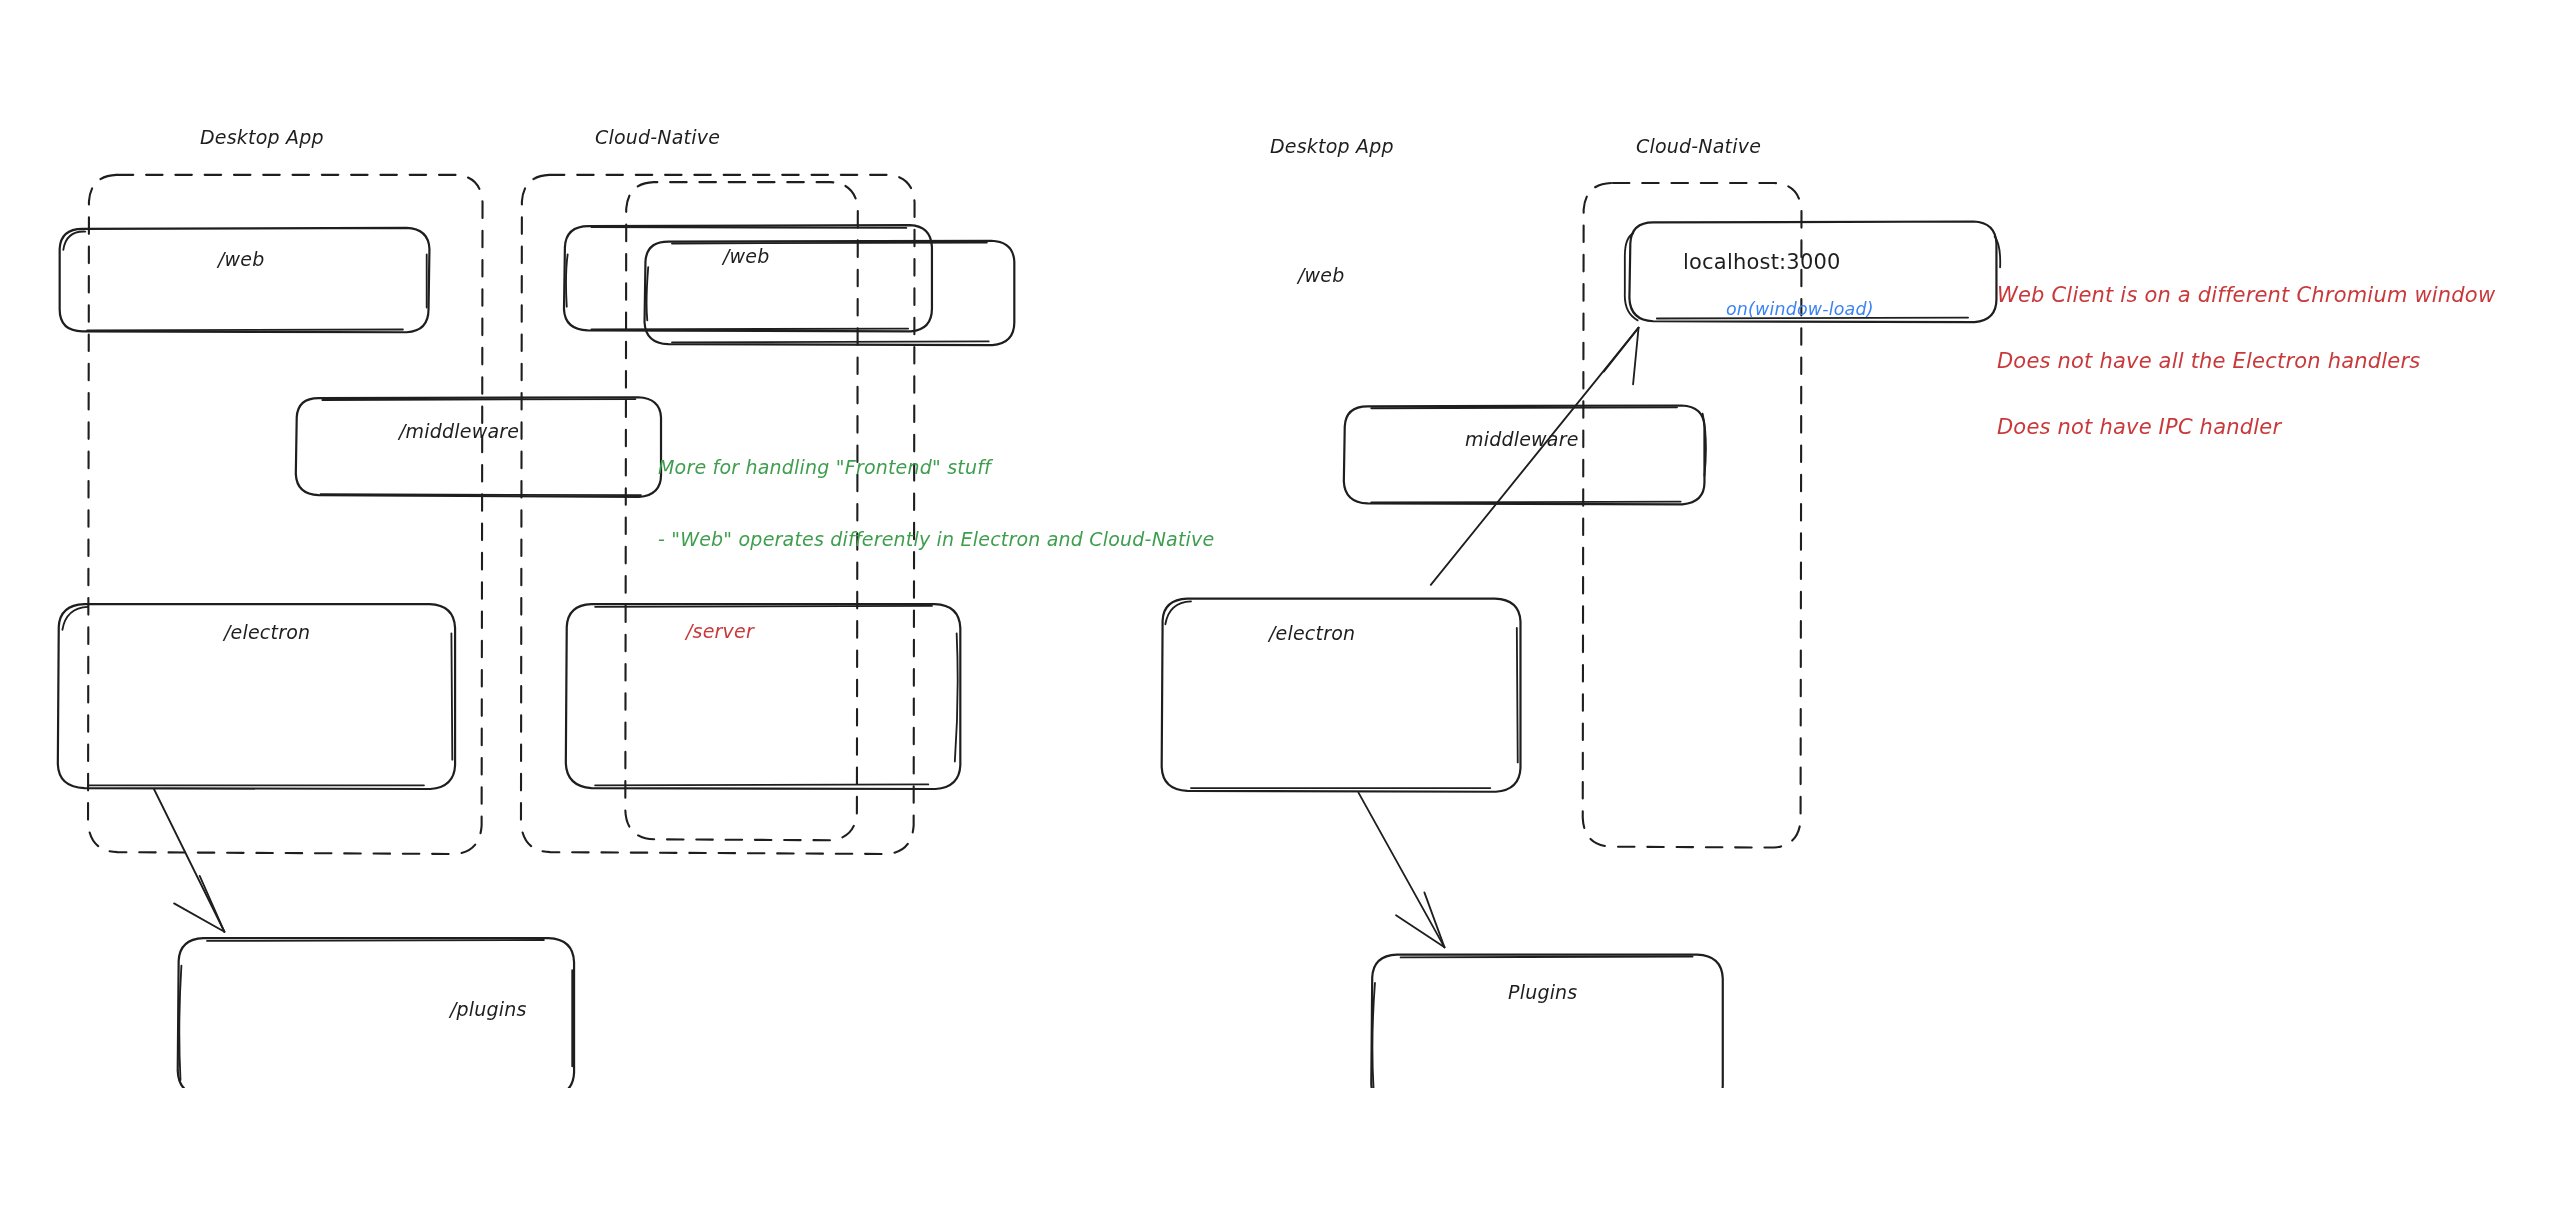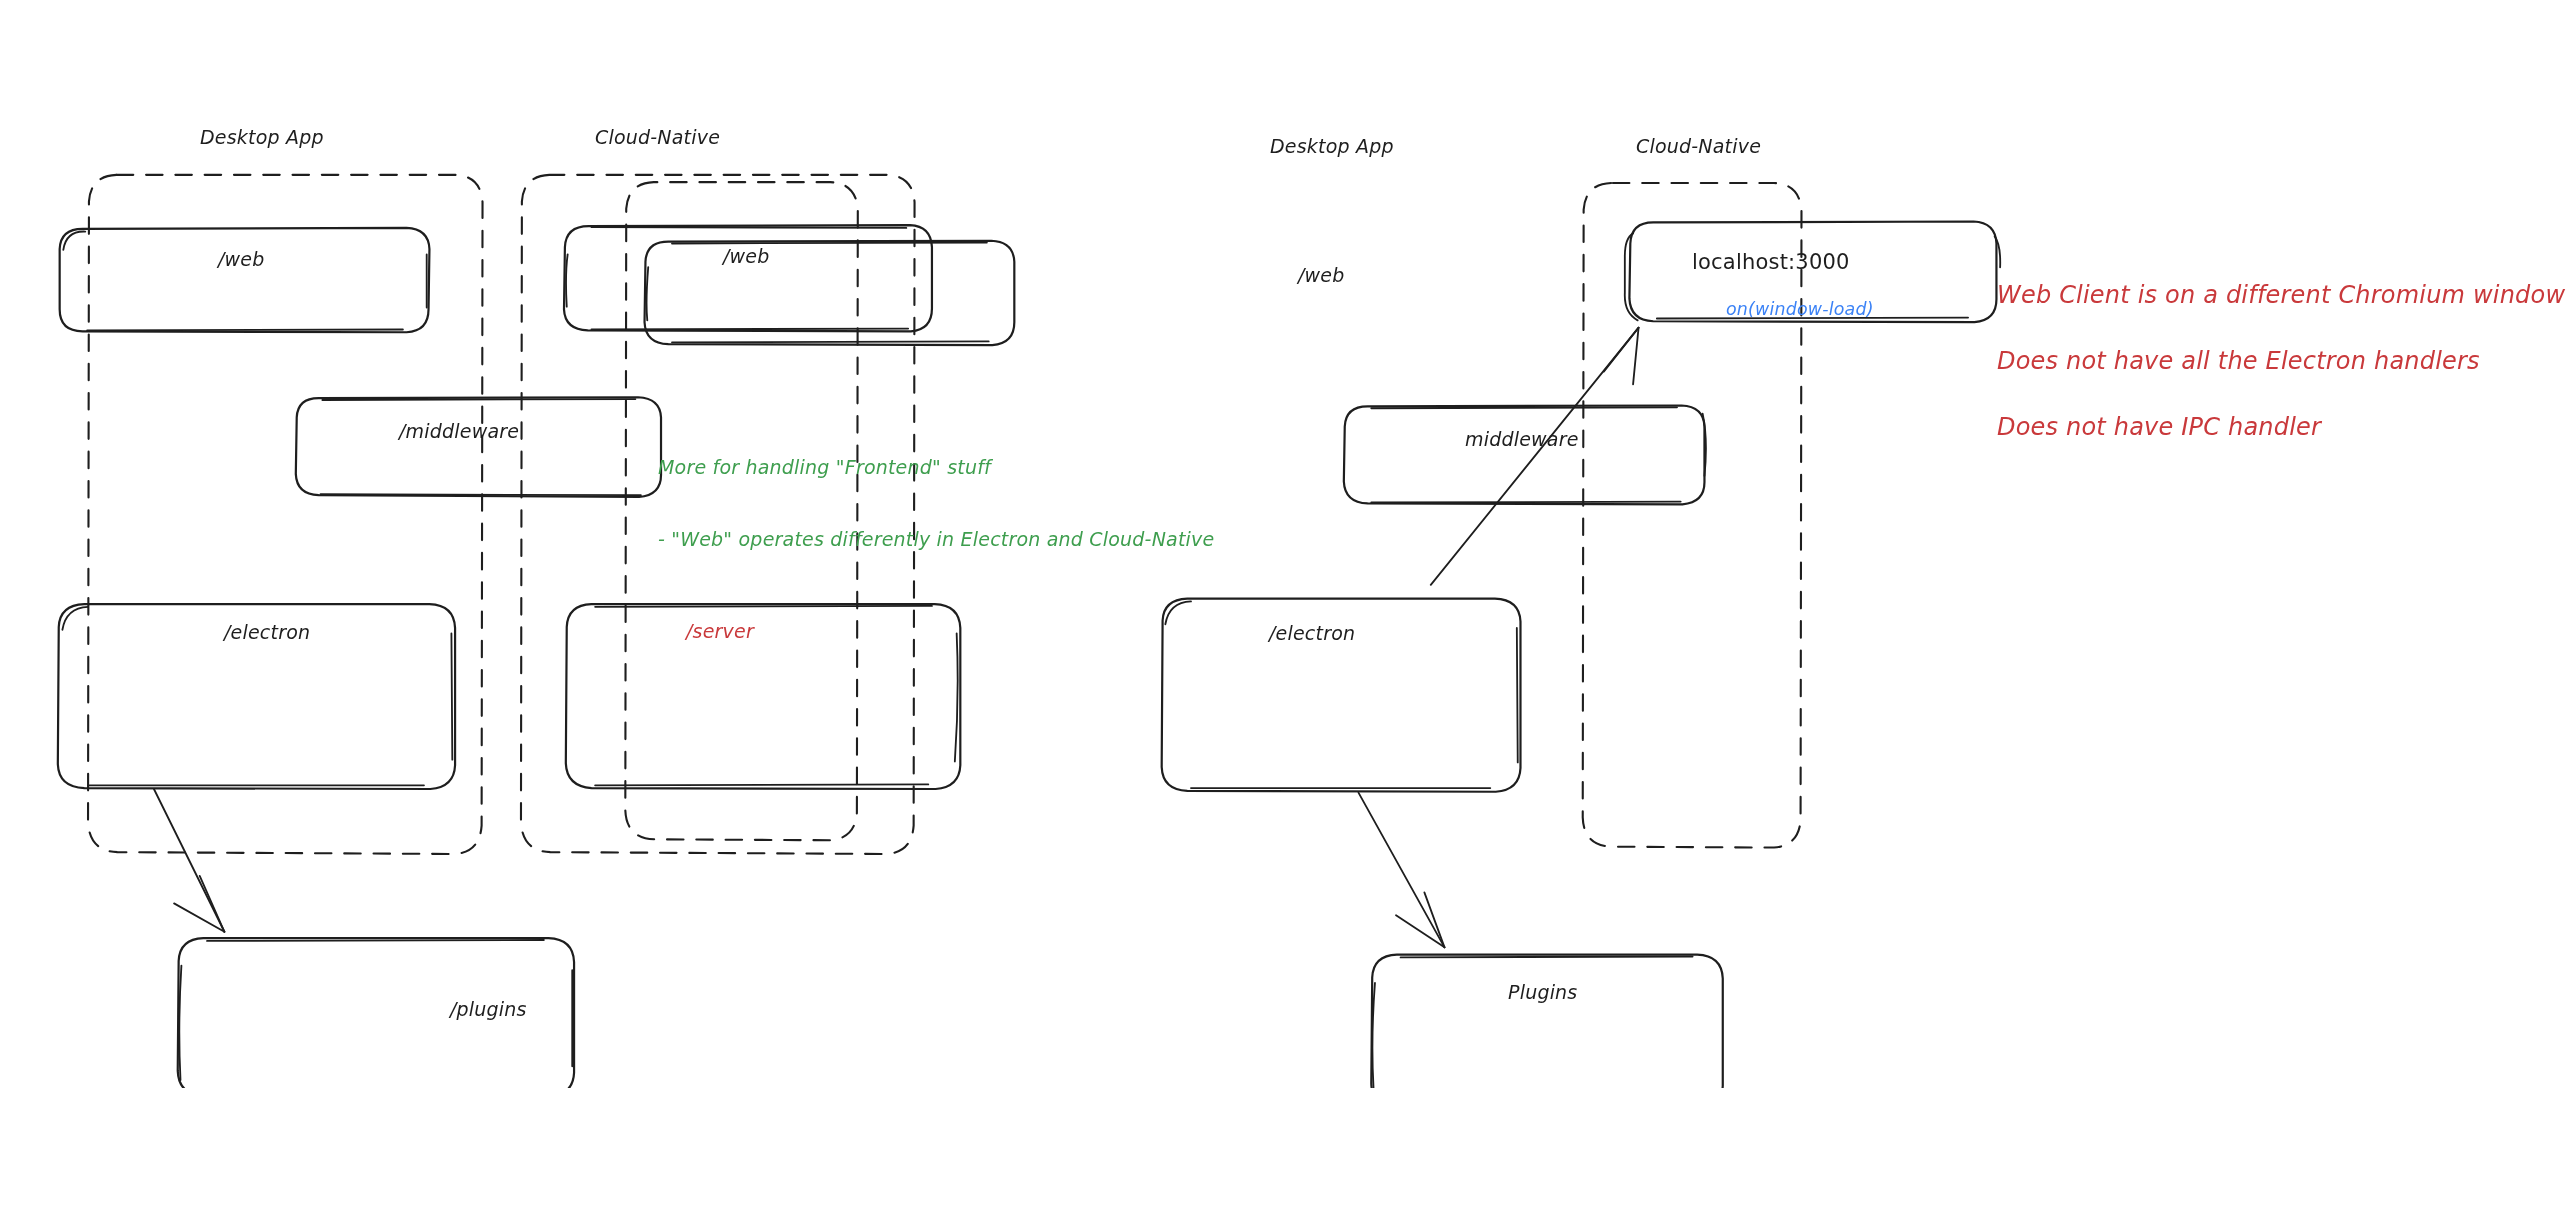--- a/index.html
+++ b/index.html
@@ -66,21 +66,21 @@
     color: #1e1e1e;
     font-style: normal;
   }
   .note-green {
     font-size: 19px;
     font-style: italic;
     line-height: 24px;
     color: #3e9e4e;
   }
   .note-red {
-    font-size: 24px;
+    font-size: 21px;
     font-style: italic;
     line-height: 22px;
     color: #c9393b;
   }
   .red-inline {
     font-size: 17.4px;
     font-style: italic;
     color: #3b82f6;
   }
 </style>
@@ -202,21 +202,21 @@
     <div>More for handling "Frontend" stuff</div>
     <div>- "Web" operates differently in Electron and Cloud-Native</div>
   </div>
 
   <div class="lbl group-title" style="left:1270px; top:135px;">Desktop App</div>
 
   <div class="lbl group-title" style="left:1636px; top:135px;">Cloud-Native</div>
 
   <div class="lbl box-label" style="left:1298px; top:264px;">/web</div>
 
-  <div class="lbl box-label-plain" style="left:1683px; top:250px;margin-left:9px;">localhost:3000</div>
+  <div class="lbl box-label-plain" style="left:1683px; top:250px;">localhost:3000</div>
 
   <div class="lbl red-inline" style="left:1726px; top:299px;">on(window-load)</div>
 
   <div class="lbl box-label" style="left:1465px; top:428px;">middleware</div>
 
   <div class="lbl box-label" style="left:1269px; top:622px;">/electron</div>
 
   <div class="lbl box-label" style="left:1508px; top:981px;">Plugins</div>
 
   <div class="lbl note-red" style="left:1997px; top:240px;">

